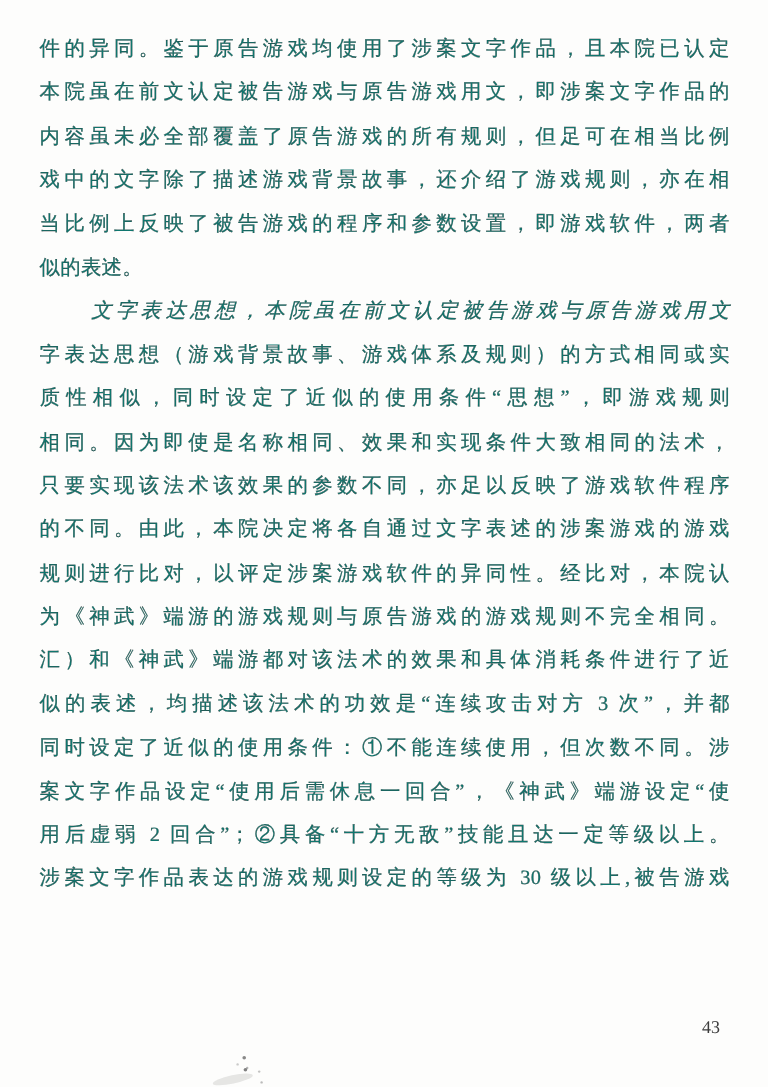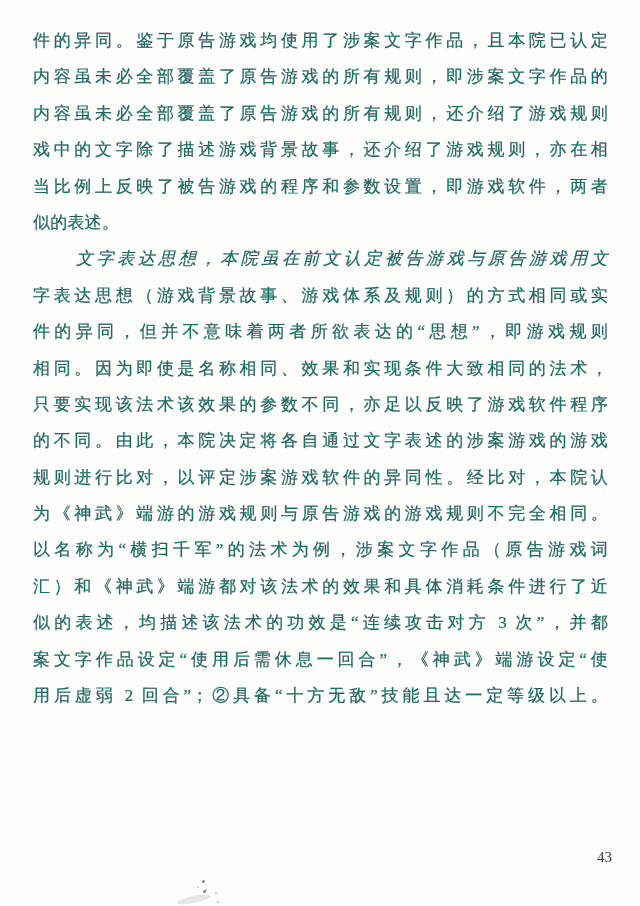--- a/index.html
+++ b/index.html
@@ -39,21 +39,21 @@
   }
   .line.short {
     text-align-last: left;
   }
   .line.indent {
     text-indent: 43px;
     font-style: italic;
   }
   .page-number {
     position: absolute;
-    right: 28px;
+    right: 40px;
     top: 849px;
     font-size: 15px;
     color: #3c3c3c;
     font-family: "Liberation Serif", "DejaVu Serif", serif;
   }
   
   .smudge {
     position: absolute;
     left: 175px;
     top: 870px;
@@ -84,38 +84,39 @@
     transform: rotate(-12deg);
   }
 </style>
 </head>
 <body>
 
 <div class="page">
 
   <div class="doc-body">
       <div class="line">件的异同。鉴于原告游戏均使用了涉案文字作品，且本院已认定</div>
-      <div class="line">内容虽未必全部覆盖了原告游戏的所有规则，即涉案文字作品的</div>
-      <div class="line">内容虽未必全部覆盖了原告游戏的所有规则，还介绍了游戏规则</div>
+      <div class="line">本院虽在前文认定被告游戏与原告游戏用文，即涉案文字作品的</div>
+      <div class="line">内容虽未必全部覆盖了原告游戏的所有规则，但足可在相当比例</div>
       <div class="line">戏中的文字除了描述游戏背景故事，还介绍了游戏规则，亦在相</div>
       <div class="line">当比例上反映了被告游戏的程序和参数设置，即游戏软件，两者</div>
       <div class="line short">似的表述。</div>
       <div class="line indent">文字表达思想，本院虽在前文认定被告游戏与原告游戏用文</div>
       <div class="line">字表达思想（游戏背景故事、游戏体系及规则）的方式相同或实</div>
-      <div class="line">件的异同，但并不意味着两者所欲表达的“思想”，即游戏规则</div>
+      <div class="line">质性相似，同时设定了近似的使用条件“思想”，即游戏规则</div>
       <div class="line">相同。因为即使是名称相同、效果和实现条件大致相同的法术，</div>
       <div class="line">只要实现该法术该效果的参数不同，亦足以反映了游戏软件程序</div>
       <div class="line">的不同。由此，本院决定将各自通过文字表述的涉案游戏的游戏</div>
       <div class="line">规则进行比对，以评定涉案游戏软件的异同性。经比对，本院认</div>
       <div class="line">为《神武》端游的游戏规则与原告游戏的游戏规则不完全相同。</div>
-      <div class="line">以名称为“横扫千军”的法术为例，涉案文字作品（原告游戏词</div>
       <div class="line">汇）和《神武》端游都对该法术的效果和具体消耗条件进行了近</div>
       <div class="line">似的表述，均描述该法术的功效是“连续攻击对方 3 次”，并都</div>
+      <div class="line">同时设定了近似的使用条件：①不能连续使用，但次数不同。涉</div>
       <div class="line">案文字作品设定“使用后需休息一回合”，《神武》端游设定“使</div>
       <div class="line">用后虚弱 2 回合”；②具备“十方无敌”技能且达一定等级以上。</div>
+      <div class="line">涉案文字作品表达的游戏规则设定的等级为 30 级以上,被告游戏</div>
     </div>
 
   <div class="page-number">43</div>
 
   <div class="smudge">
     <span class="dot d1"></span>
     <span class="dot d2"></span>
     <span class="dot d3"></span>
     <span class="dot d4"></span>
     <span class="dot d5"></span>

